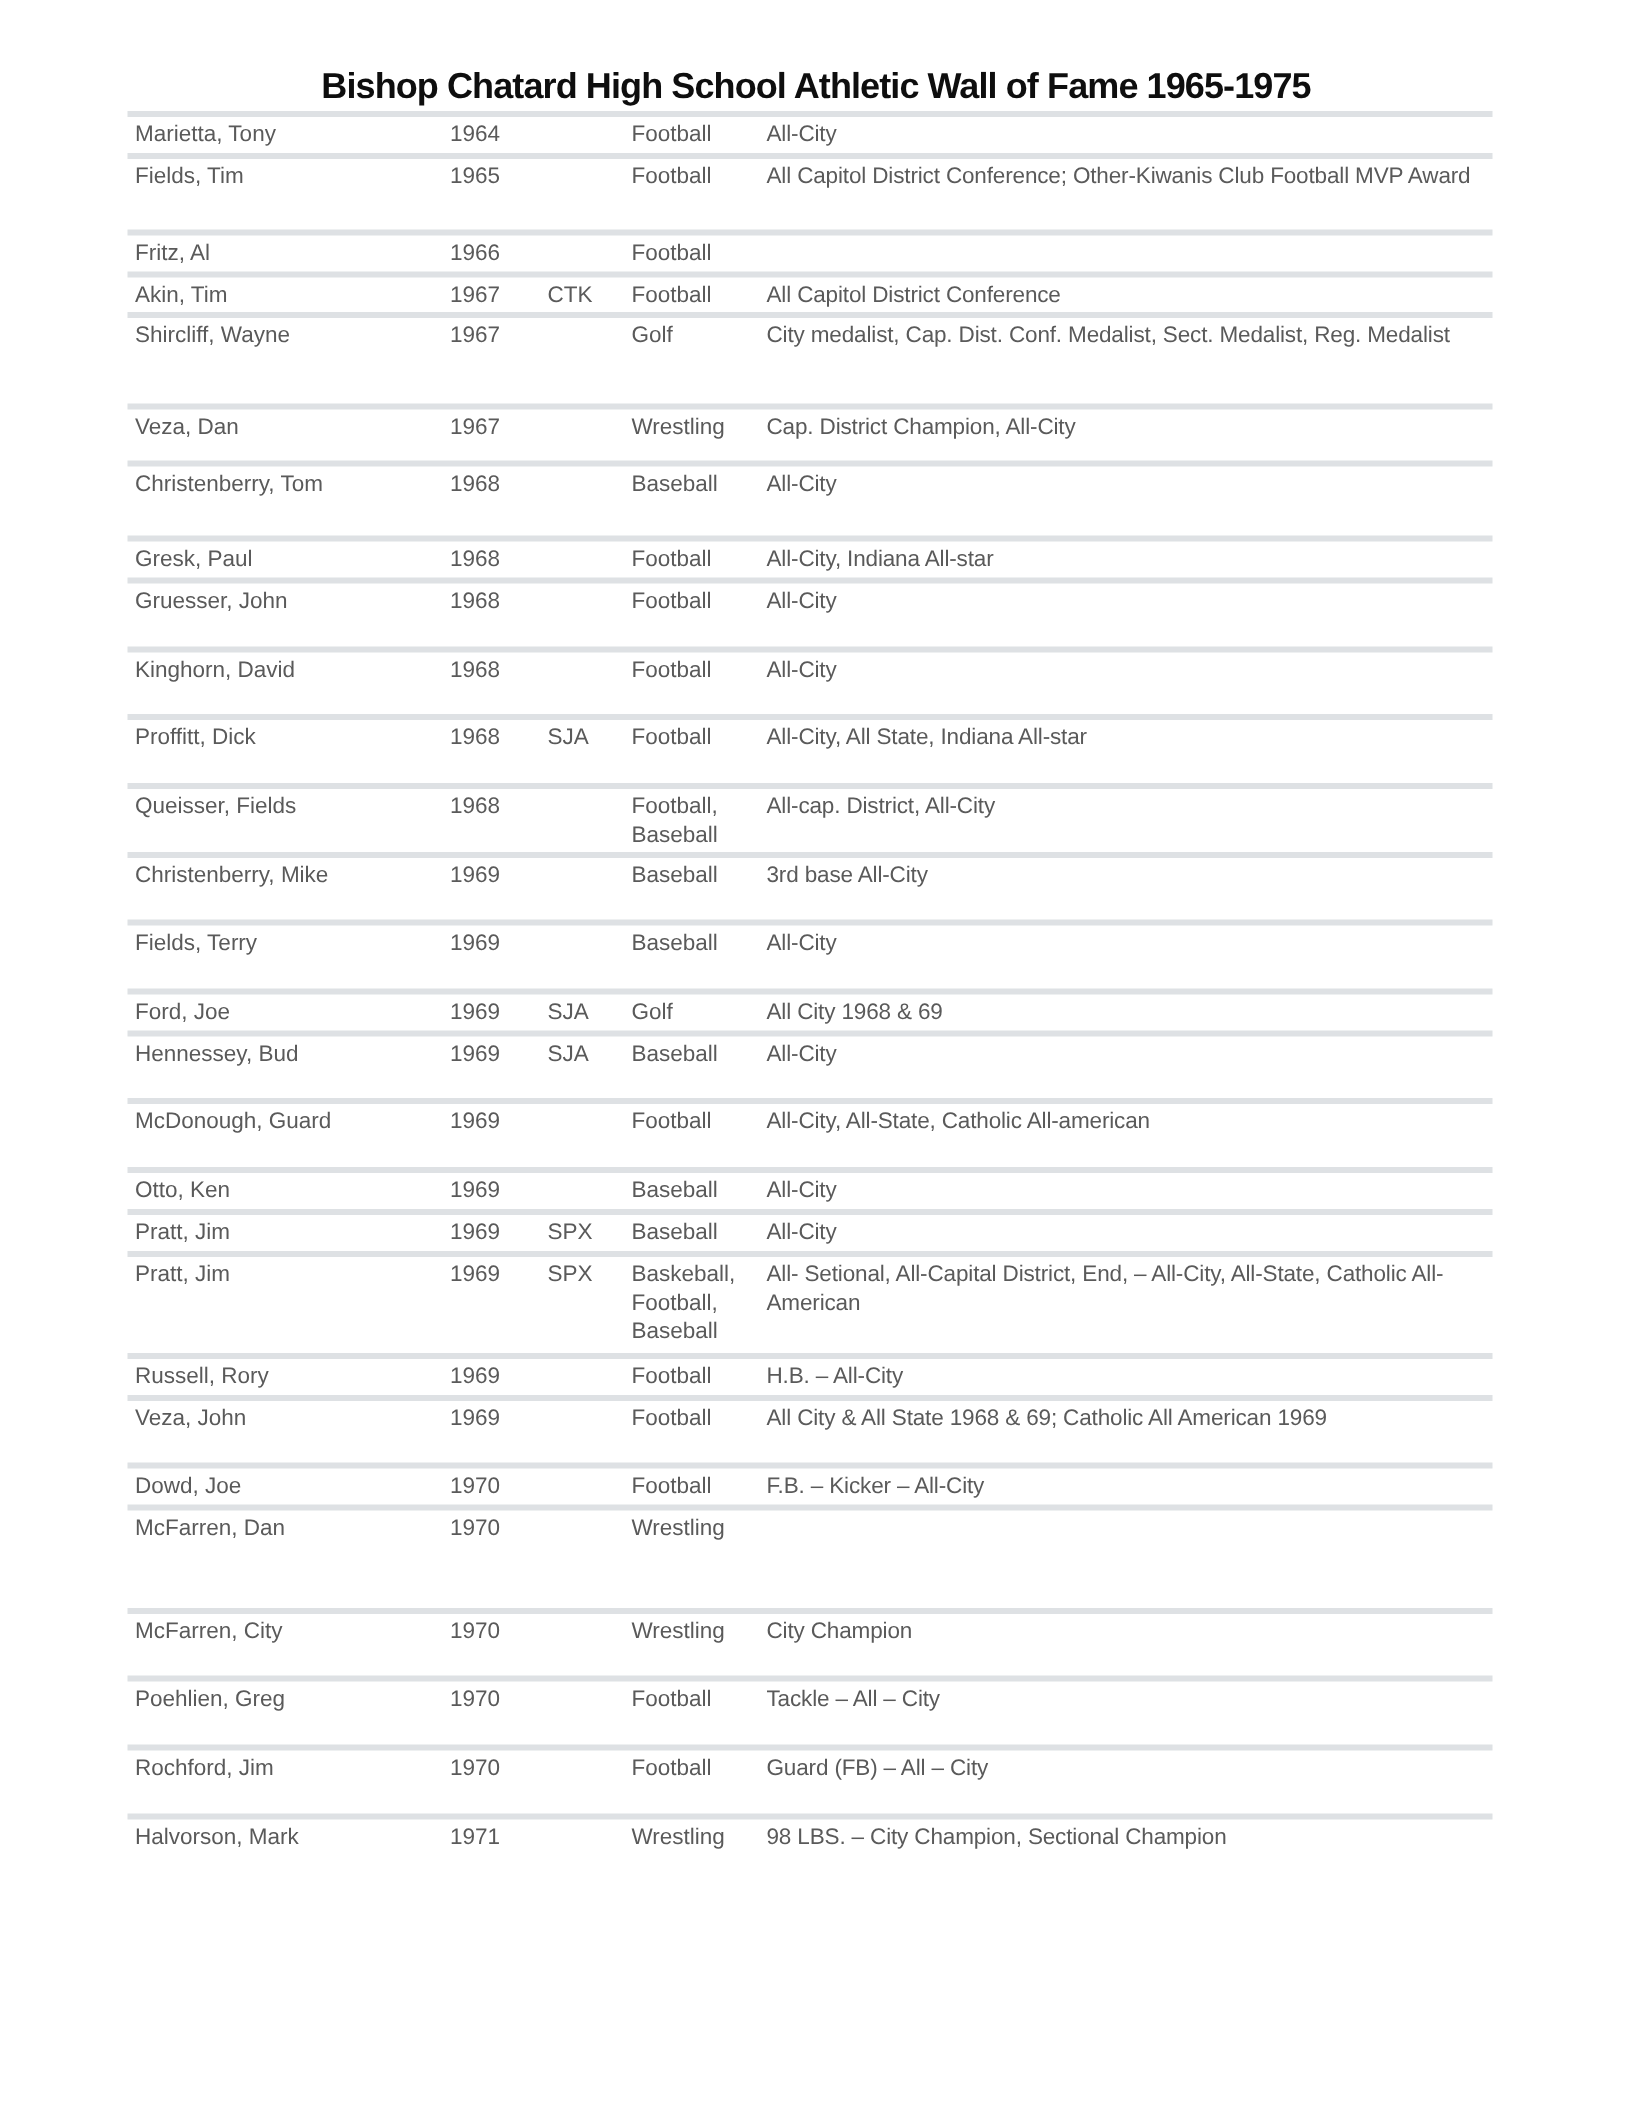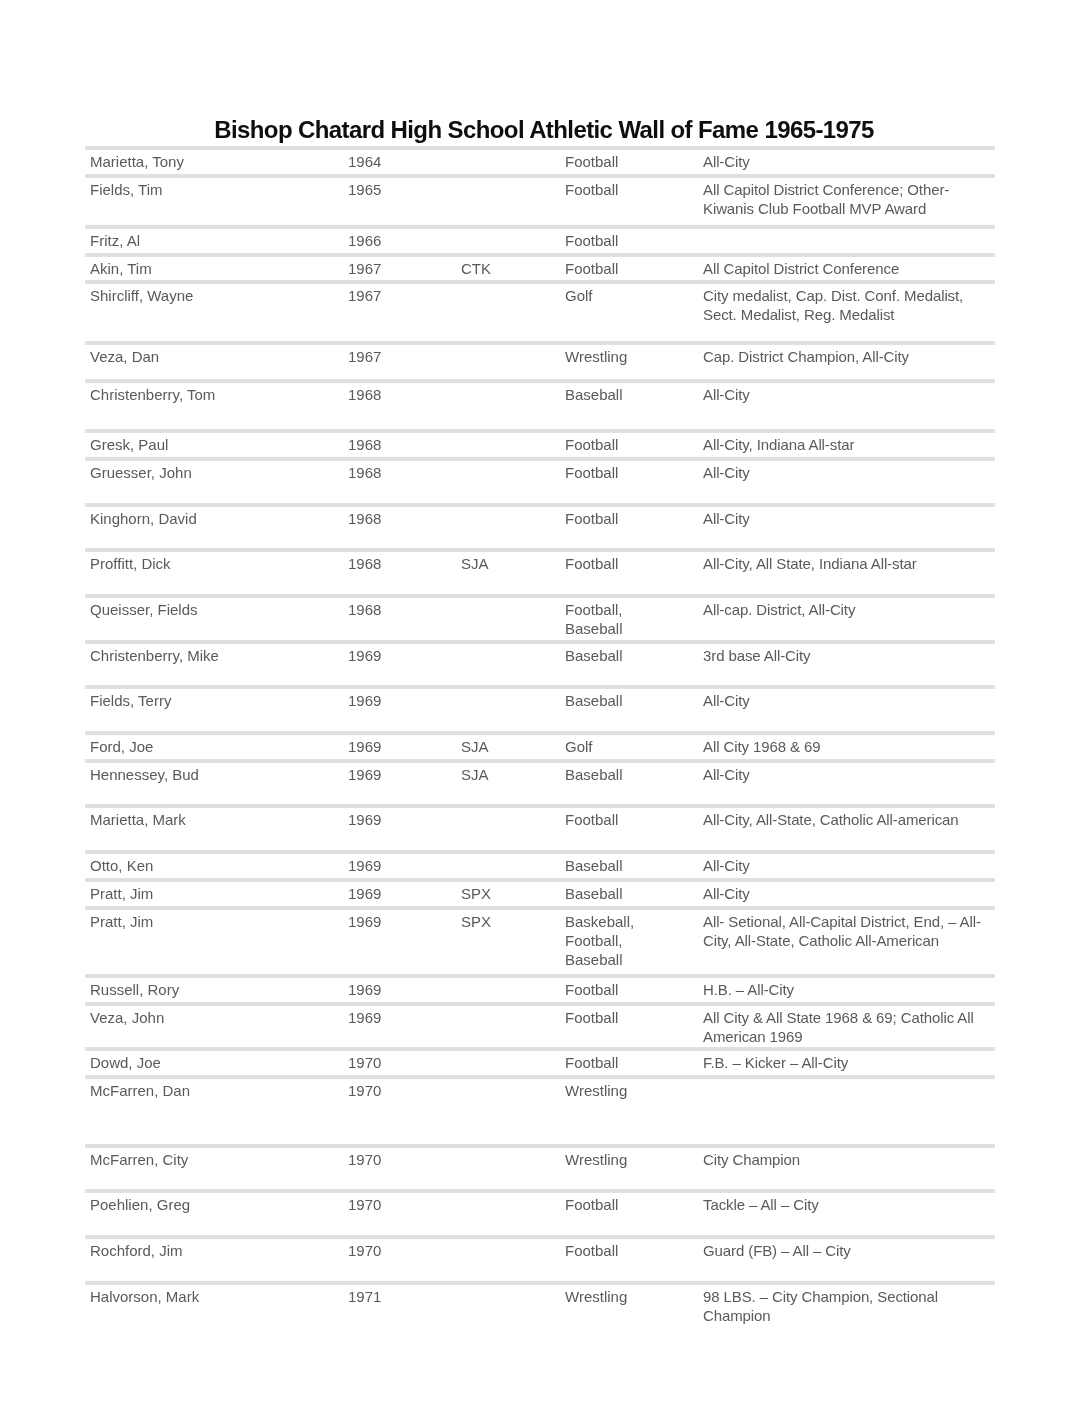--- a/index.html
+++ b/index.html
@@ -1,28 +1,28 @@
 <!DOCTYPE html>
 <html><head>
 <meta charset="utf-8">
 <style>
   html,body{margin:0;padding:0;background:#ffffff;}
   .page{
     width:1088px;height:1408px;background:#ffffff;overflow:hidden;
     font-family:"Liberation Sans",sans-serif;position:relative;
   }
   .title{
-    margin:0;padding-top:116px;height:28px;line-height:28px;
+    margin:0;padding-top:44px;height:28px;line-height:28px;
     text-align:center;font-weight:700;font-size:24px;letter-spacing:-0.6px;
     color:#0e0e0e;
   }
   .wof-table{margin:2px 0 0 85px;width:910px;}
   .row{
     display:flex;box-sizing:border-box;
-    border-top:4px solid #dee1e4;padding-top:2px;gap:48px;
+    border-top:4px solid #dee1e4;padding-top:2px;
   }
   .cell{
     font-size:15px;line-height:19px;color:#5a5a5a;
     box-sizing:border-box;white-space:normal;
   }
   .c-name{width:215px;padding-left:5px;}
   .c-year{width:63px;}
   .c-school{width:58px;padding-left:2px;}
   .c-sport{width:90px;padding-right:6px;}
   .c-honors{flex:1;padding-right:10px;letter-spacing:-0.1px;}
@@ -138,21 +138,21 @@
         <div class="cell c-honors">All City 1968 &amp; 69</div>
       </div>
       <div class="row" style="min-height: 45px;">
         <div class="cell c-name">Hennessey, Bud</div>
         <div class="cell c-year">1969</div>
         <div class="cell c-school">SJA</div>
         <div class="cell c-sport">Baseball</div>
         <div class="cell c-honors">All-City</div>
       </div>
       <div class="row" style="min-height: 46px;">
-        <div class="cell c-name">Marietta, Mark</div>
+        <div class="cell c-name">McDonough, Guard</div>
         <div class="cell c-year">1969</div>
         <div class="cell c-school"></div>
         <div class="cell c-sport">Football</div>
         <div class="cell c-honors">All-City, All-State, Catholic All-american</div>
       </div>
       <div class="row" style="min-height: 28px;">
         <div class="cell c-name">Otto, Ken</div>
         <div class="cell c-year">1969</div>
         <div class="cell c-school"></div>
         <div class="cell c-sport">Baseball</div>

